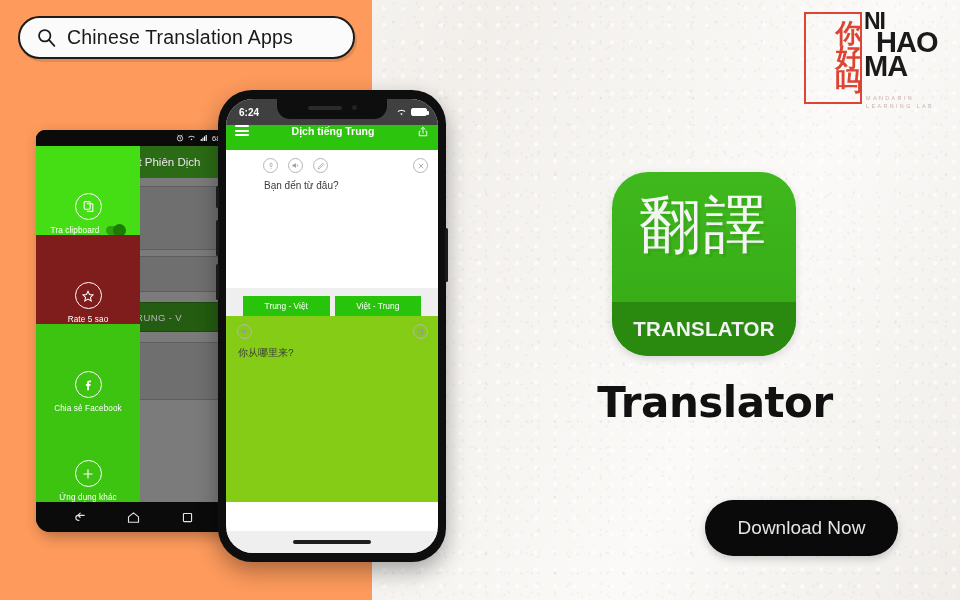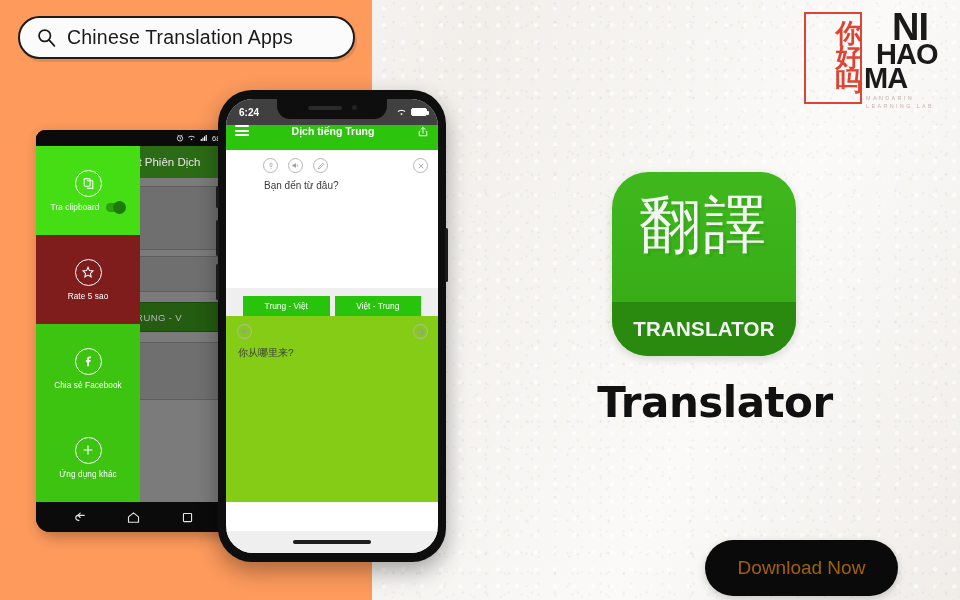--- a/index.html
+++ b/index.html
@@ -134,21 +134,21 @@
     left: 0; top: 0;
     width: 104px; height: 356px;
     display: flex;
     flex-direction: column;
   }
   .drawer-item {
     flex: 1 1 0;
     display: flex;
     flex-direction: column;
     align-items: center;
-    justify-content: center;
+    justify-content: flex-end;
     gap: 6px;
     position: relative;
     color: #ffffff;
   }
   .drawer-item:nth-child(1) { background: #45de14; }
   .drawer-item:nth-child(2) { background: #7f1d1d; }
   .drawer-item:nth-child(3) { background: #3cc411; }
   .drawer-item:nth-child(4) { background: #3cc411; }
   .drawer-ico {
     width: 27px; height: 27px;
@@ -354,21 +354,21 @@
     letter-spacing: -1px;
     margin-left: 30px;
   }
   .logo-word {
     position: absolute;
     left: 64px; top: 4px;
     color: #1a1a1a;
     font-weight: bold;
     line-height: .82;
   }
-  .logo-word .l1 { font-size: 38px; letter-spacing: -1px; margin-left: 28px; }
+  .logo-word .l1 { font-size: 23px; letter-spacing: -1px; }
   .logo-word .l2 { font-size: 29px; letter-spacing: -1px; margin-left: 12px;}
   .logo-word .l3 { font-size: 29px; letter-spacing: -1px; }
   .logo-sub {
     position: absolute;
     left: 66px; top: 86px;
     font-size: 5.4px;
     letter-spacing: 2.4px;
     color: #cbb0ad;
     line-height: 1.55;
   }
@@ -418,28 +418,28 @@
     font-size: 42px;
     font-weight: bold;
     color: #111111;
     letter-spacing: -.5px;
     font-family: "DejaVu Sans", sans-serif;
   }
 
   
   .cta {
     position: absolute;
-    left: 705px; top: 540px;
+    left: 705px; top: 500px;
     width: 193px; height: 56px;
     background: #0a0a0a;
     border-radius: 30px;
     display: flex;
     align-items: center;
     justify-content: center;
-    color: #a16207;
+    color: #e5e5e5;
     font-size: 19px;
     cursor: pointer;
     box-shadow: 0 3px 8px rgba(0,0,0,.18);
   }
 </style>
 </head>
 <body>
 
 <div id="stage">
 

